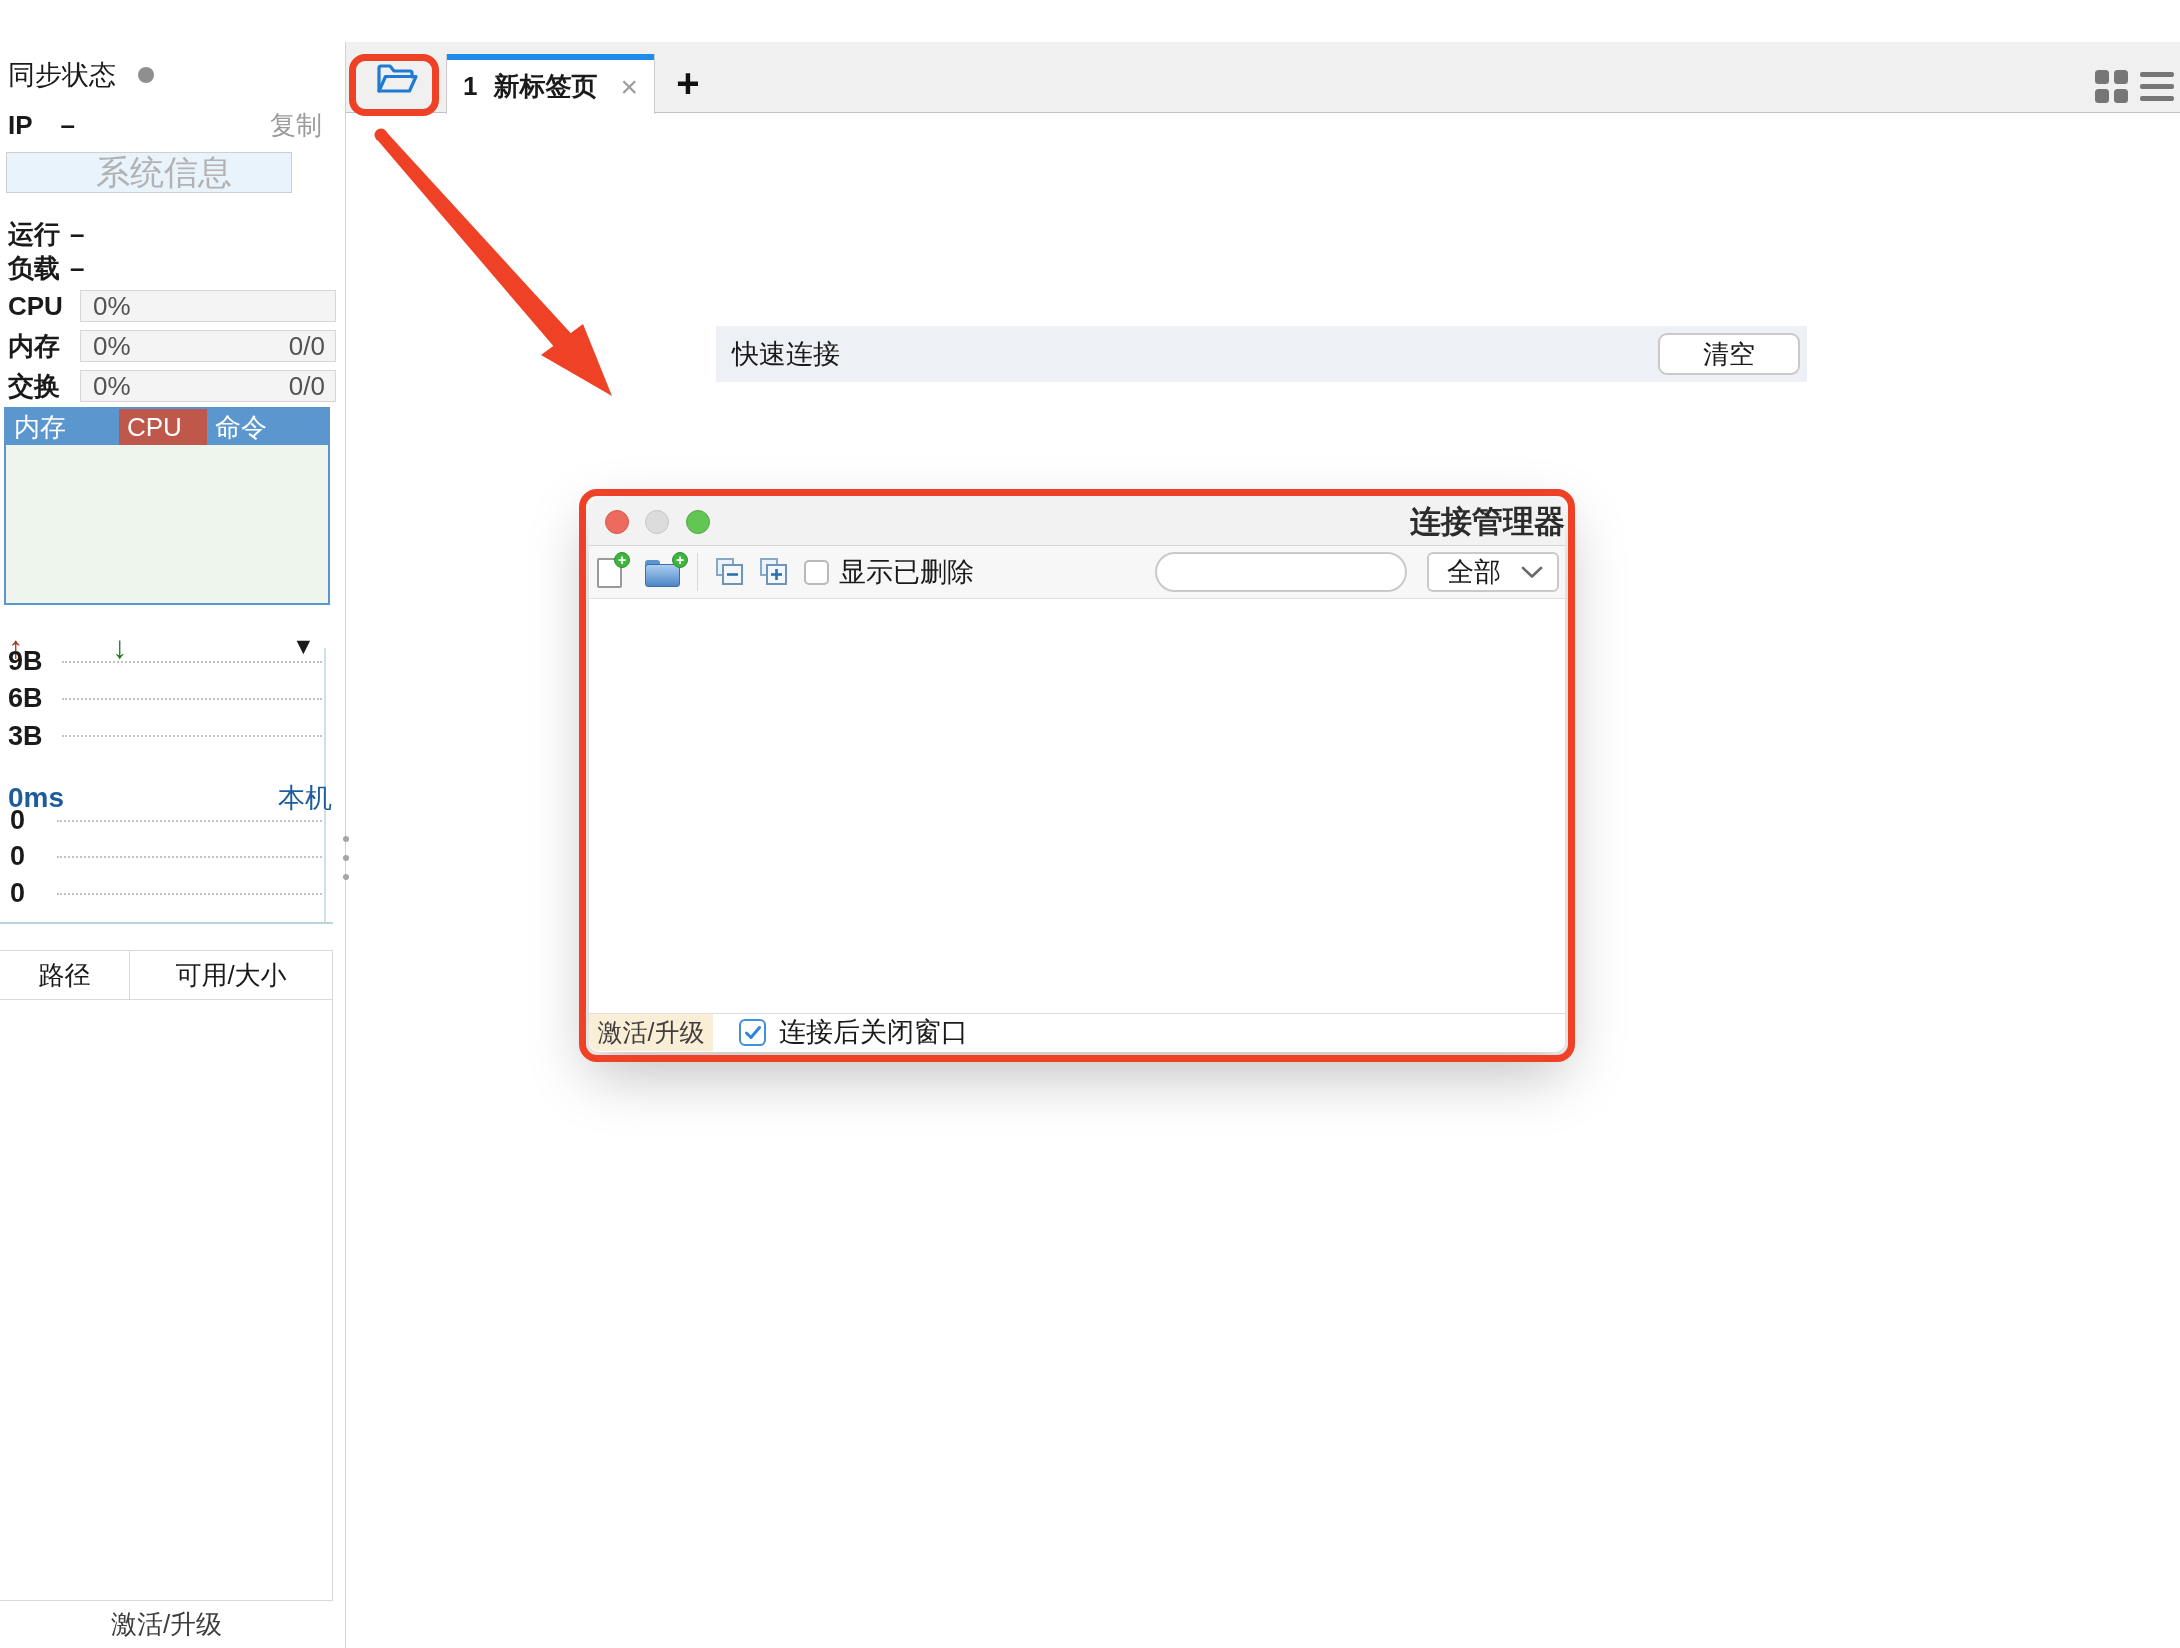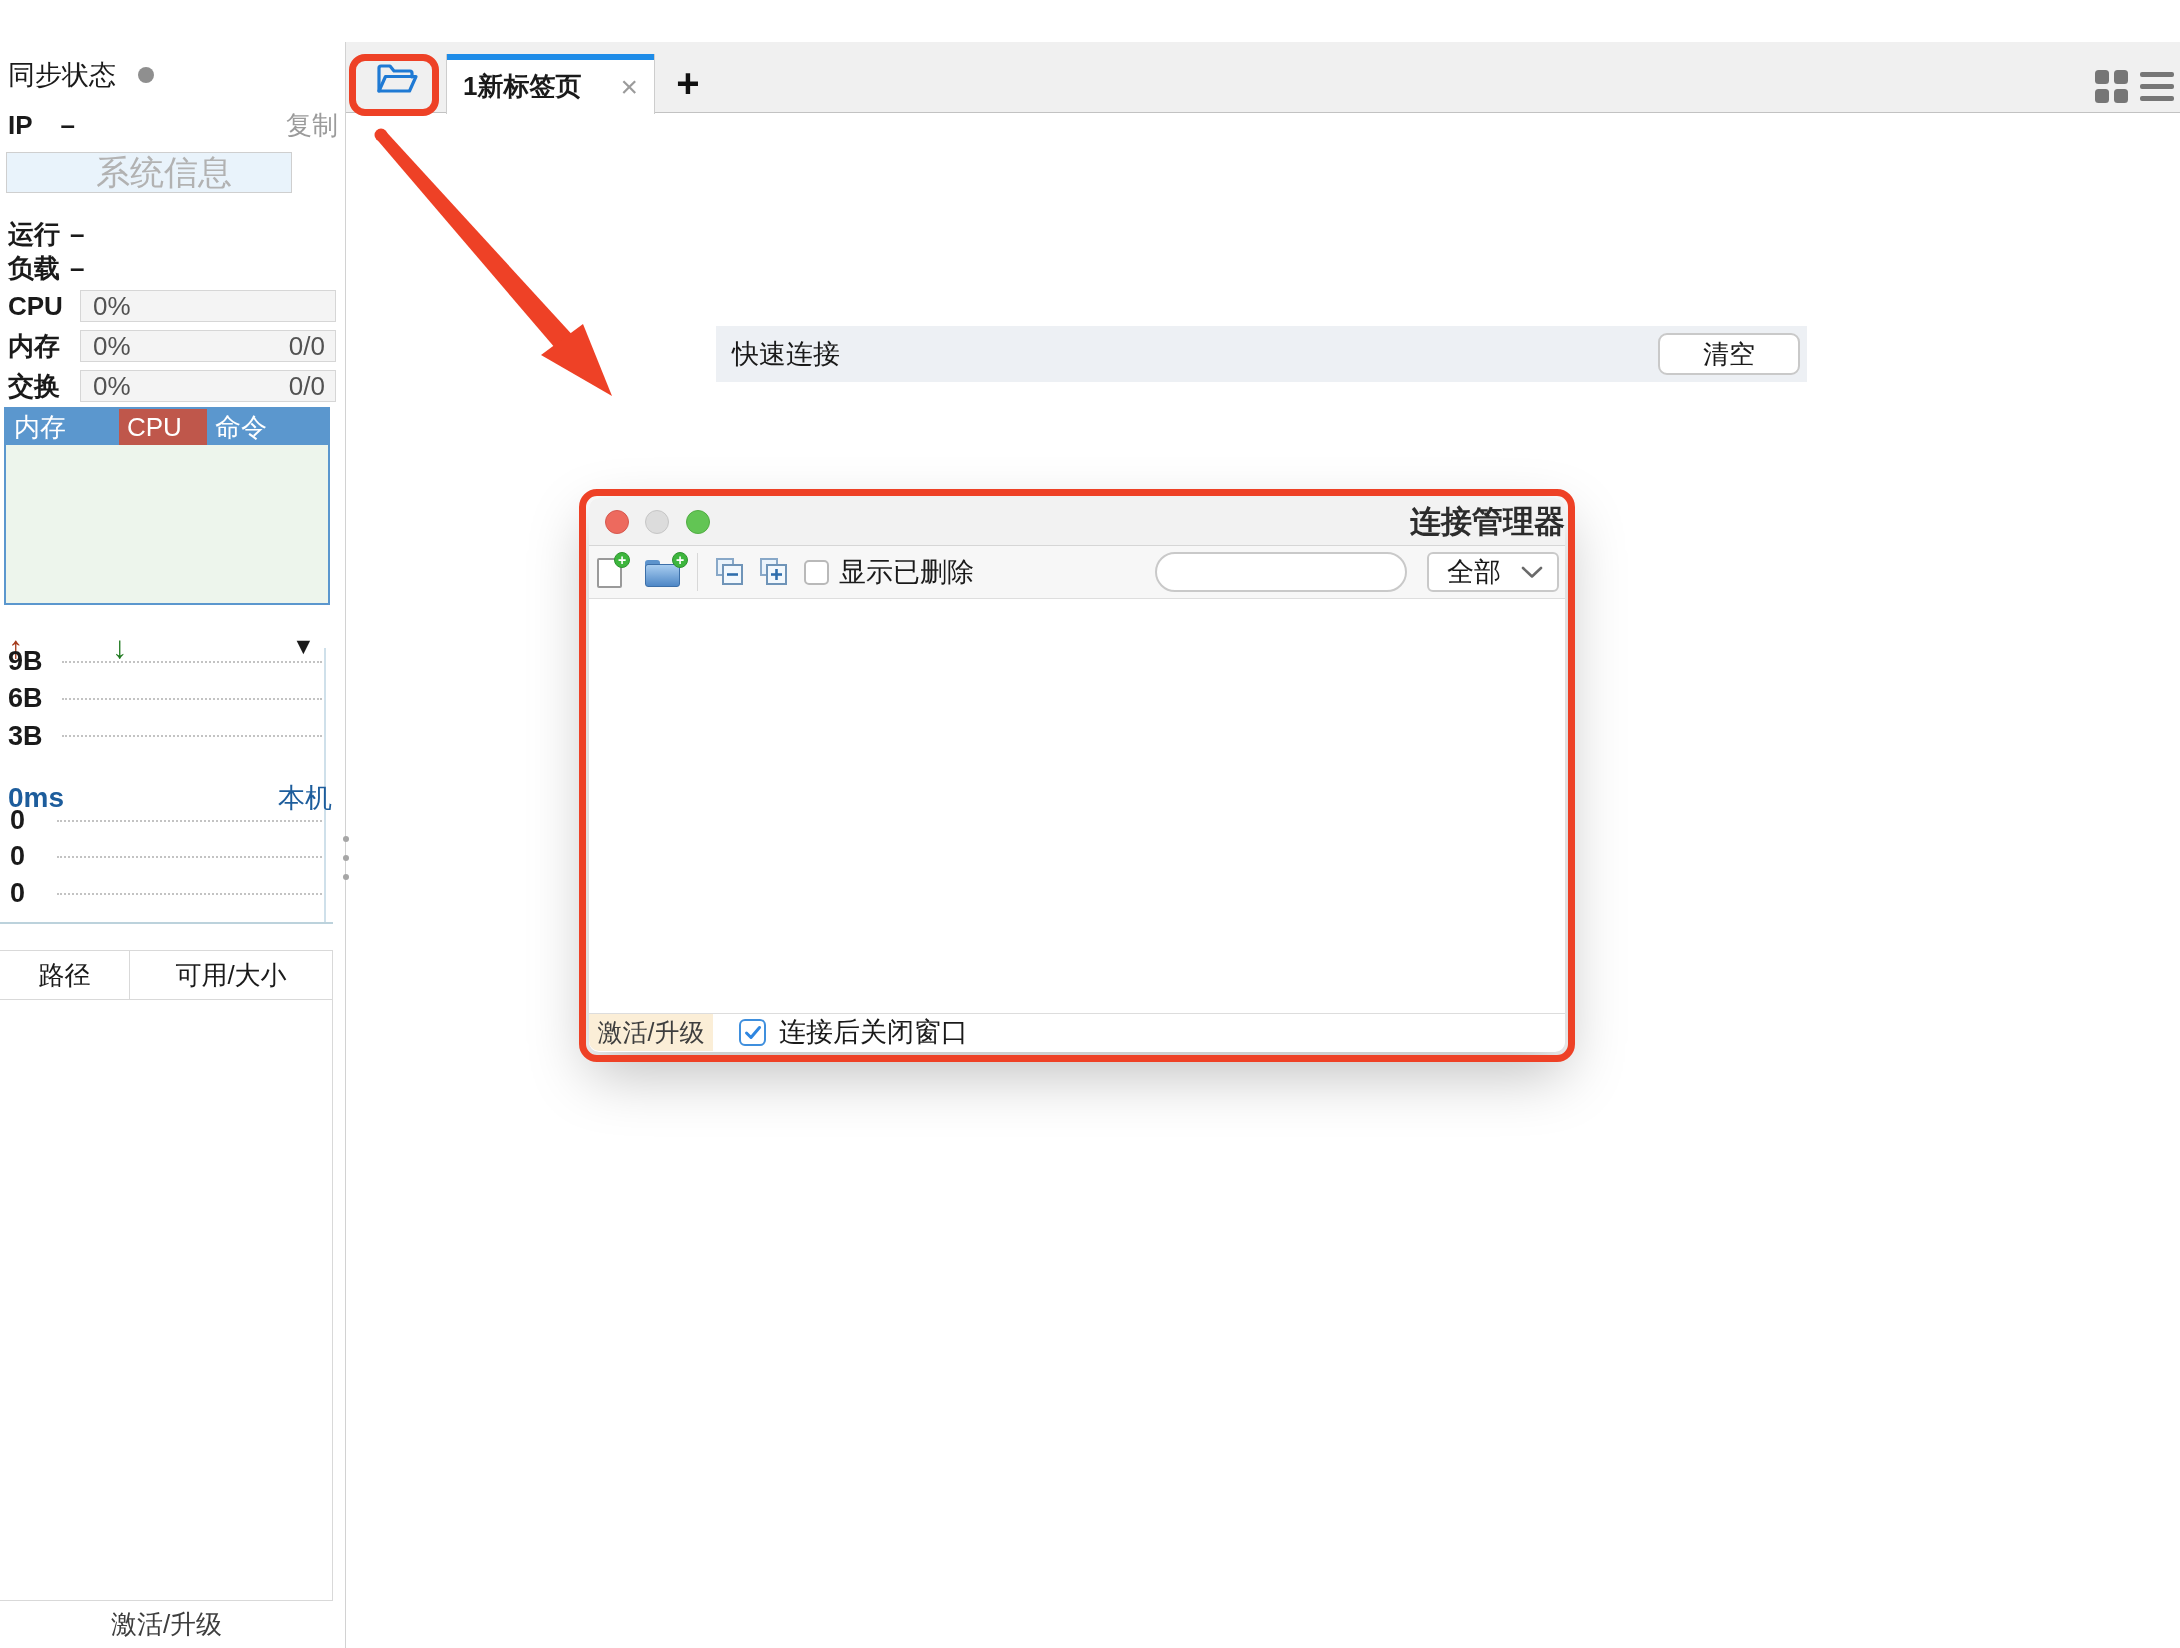--- a/index.html
+++ b/index.html
@@ -19,21 +19,21 @@
   .window-title { position:absolute; left:0; right:0; top:0; height:42px;
     line-height:42px; text-align:center; color:#b1b1b1; font-weight:bold; font-size:26px; }
 
   
   .sidebar { position:absolute; left:0; top:42px; width:345px; height:1606px; background:#fff; }
   .sb-abs { position:absolute; }
   .sync-row { left:8px; top:16px; height:34px; display:flex; align-items:center; font-size:27px; }
   .sync-dot { width:16px; height:16px; border-radius:50%; background:#8f8f8f; margin-left:22px; }
   .ip-row { left:8px; top:66px; height:34px; width:330px; display:flex; align-items:center; font-size:26px; font-weight:bold; }
   .ip-val { margin-left:28px; font-weight:bold; }
-  .copy-btn { position:absolute; right:0; color:#9b9b9b; font-weight:normal; font-size:26px; }
+  .copy-btn { position:absolute; right:16px; color:#9b9b9b; font-weight:normal; font-size:26px; }
   .sysinfo-btn { left:6px; top:110px; width:286px; height:41px; background:#e9f3fb;
     border:1px solid #cfcfcf; color:#b2b2b2; font-size:34px;
     display:flex; align-items:center; justify-content:center;padding-left:30px; }
   .stat-row { left:8px; height:32px; width:330px; display:flex; align-items:center; font-size:26px;margin-top:8px; }
   .stat-row .lbl { width:62px; font-weight:bold; }
   .stat-val { font-weight:bold; }
   .meter { position:absolute; left:72px; width:256px; height:32px; background:#f4f4f4;
     border:1px solid #d6d6d6; display:flex; align-items:center; font-size:26px; color:#525252; }
   .meter .pct { margin-left:12px; }
   .meter .ratio { margin-left:auto; margin-right:10px; }
@@ -76,21 +76,21 @@
 
   
   .tabstrip { position:absolute; left:346px; top:42px; width:1834px; height:71px;
     background:#f0f0f0; border-bottom:1px solid #c2c2c2; }
   .folder-btn { position:absolute; left:10px; top:12px; width:82px; height:54px;
     display:flex; align-items:center; justify-content:center; }
   .tab { position:absolute; left:100px; top:12px; width:209px; height:60px; background:#fff;
     border-left:1px solid #cdcdcd; border-right:1px solid #cdcdcd; }
   .tab-accent { height:6px; background:#1e8ce8; }
   .tab-body { height:53px; display:flex; align-items:center; padding:0 16px; font-size:26px; font-weight:bold; }
-  .tab-label { }
+  .tab-label { margin-left:16px; }
   .tab-close { margin-left:auto; color:#9b9b9b; font-size:30px; font-weight:normal; }
   .newtab-btn { position:absolute; left:316px; top:12px; width:52px; height:59px;
     display:flex; align-items:center; justify-content:center; font-size:40px; font-weight:bold; color:#111; }
   .grid-btn { position:absolute; right:52px; top:28px; width:33px; height:33px;
     display:grid; grid-template-columns:14px 14px; grid-template-rows:14px 14px; gap:5px; }
   .grid-btn i { background:#767676; border-radius:3.5px; }
   .menu-btn { position:absolute; right:6px; top:30px; width:34px; height:29px;
     display:flex; flex-direction:column; justify-content:space-between; }
   .menu-btn i { height:5px; background:#767676; border-radius:2px; }
 

